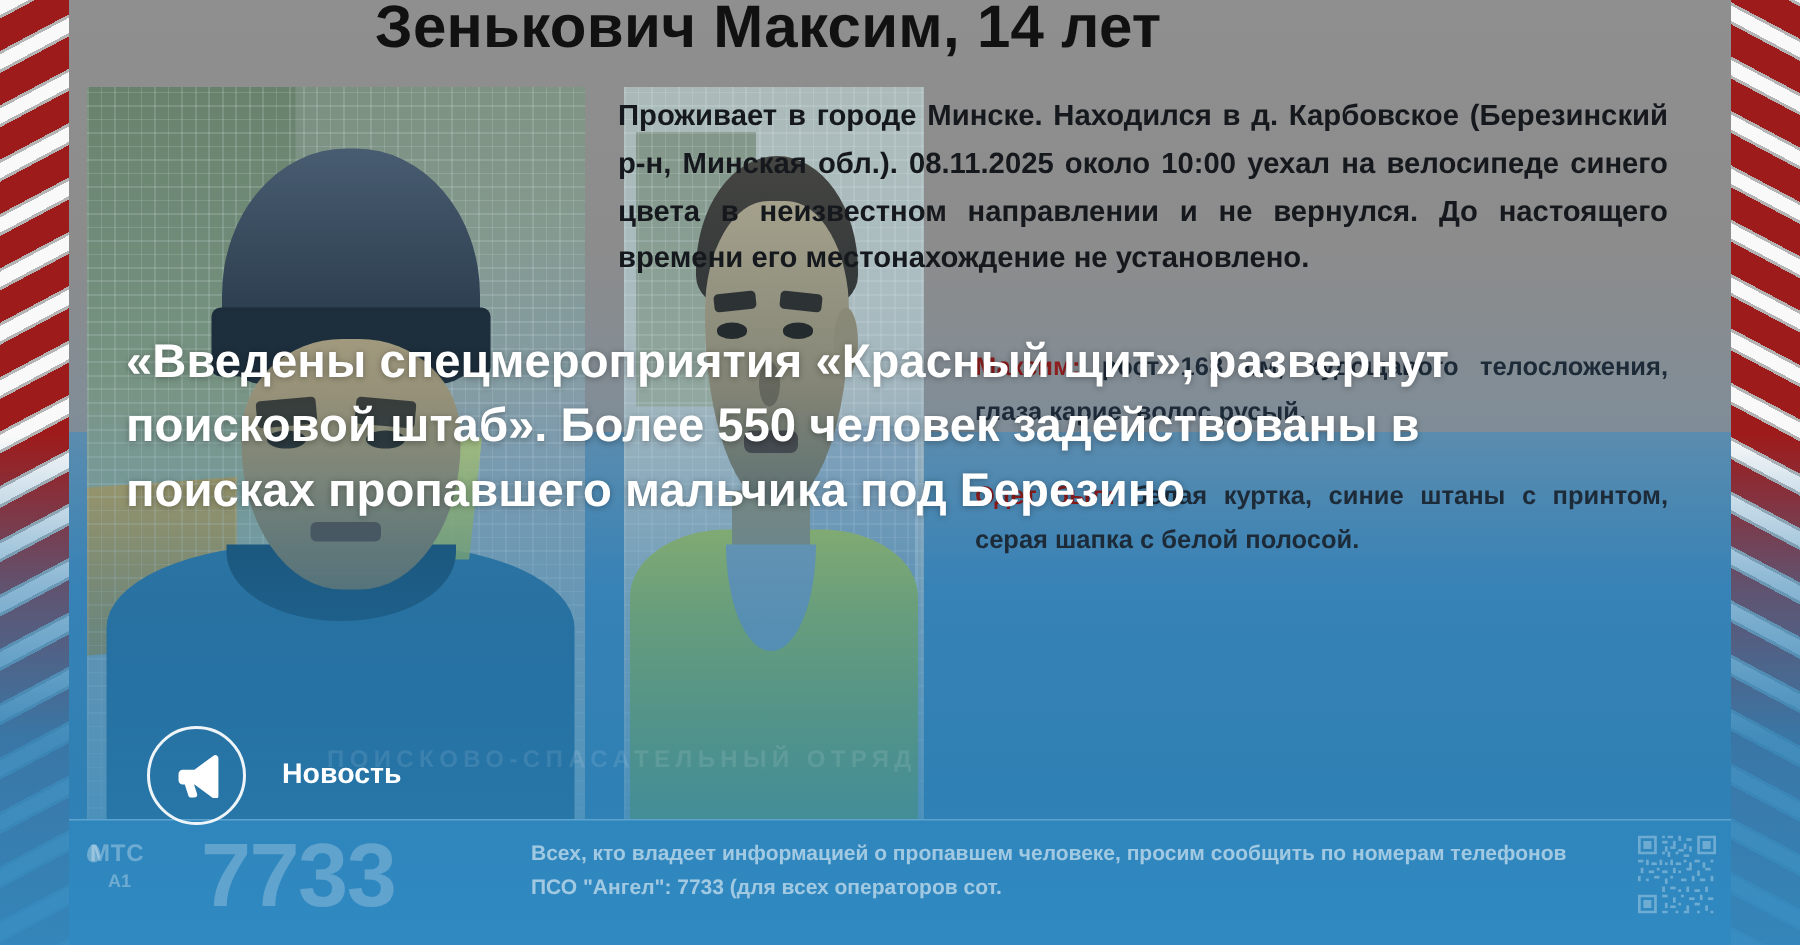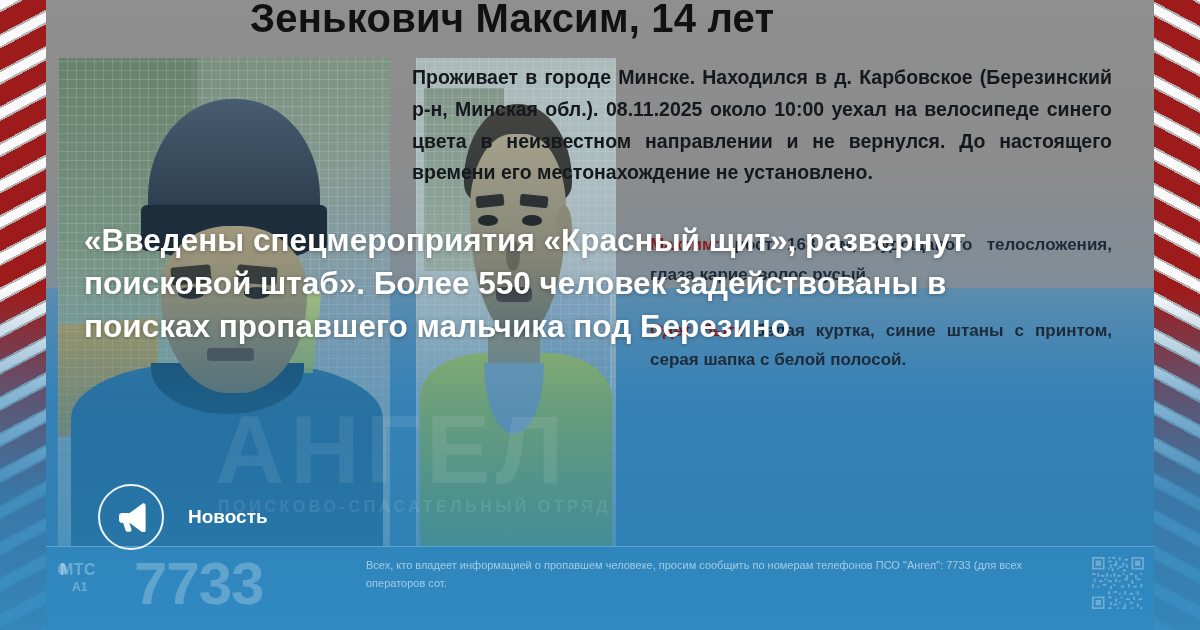--- a/index.html
+++ b/index.html
@@ -176,22 +176,22 @@
   }
 
   
   .footer{
     position:absolute;left:46px;right:46px;bottom:0;height:84px;
     background:linear-gradient(180deg,#2f86bd 0%,#3089c1 100%);
     border-top:1px solid rgba(255,255,255,.22);
     z-index:4;
   }
   .footer-text{
-    position:absolute;left:320px;top:10px;width:700px;
-    font-size:11px;line-height:1.62;font-weight:400;
+    position:absolute;left:308px;top:10px;width:700px;
+    font-size:14px;line-height:1.62;font-weight:700;
     color:rgba(255,255,255,.55);
   }
   .mts{
     position:absolute;left:14px;top:14px;
     font-size:16px;font-weight:800;color:rgba(255,255,255,.30);
     letter-spacing:.5px;
   }
   .a1{
     position:absolute;left:26px;top:33px;
     font-size:12px;font-weight:700;color:rgba(255,255,255,.30);
@@ -289,21 +289,20 @@
     <div class="row">
       <span class="lbl">Максим:</span>
       <span>рост 168 см, худощавого телосложения, глаза карие, волос русый.</span>
     </div>
     <div class="row">
       <span class="lbl">Одет был:</span>
       <span>белая куртка, синие штаны с принтом, серая шапка с белой полосой.</span>
     </div>
   </div>
 
-  <div class="wm-angel">АНГЕЛ</div>
   <div class="wm-sub">ПОИСКОВО-СПАСАТЕЛЬНЫЙ ОТРЯД</div>
 
   <div class="stripe left"></div>
   <div class="stripe right"></div>
 
   <div class="footer">
     <div class="drop"></div>
     <div class="mts">МТС</div>
     <div class="a1">А1</div>
     <div class="bignum">7733</div>

